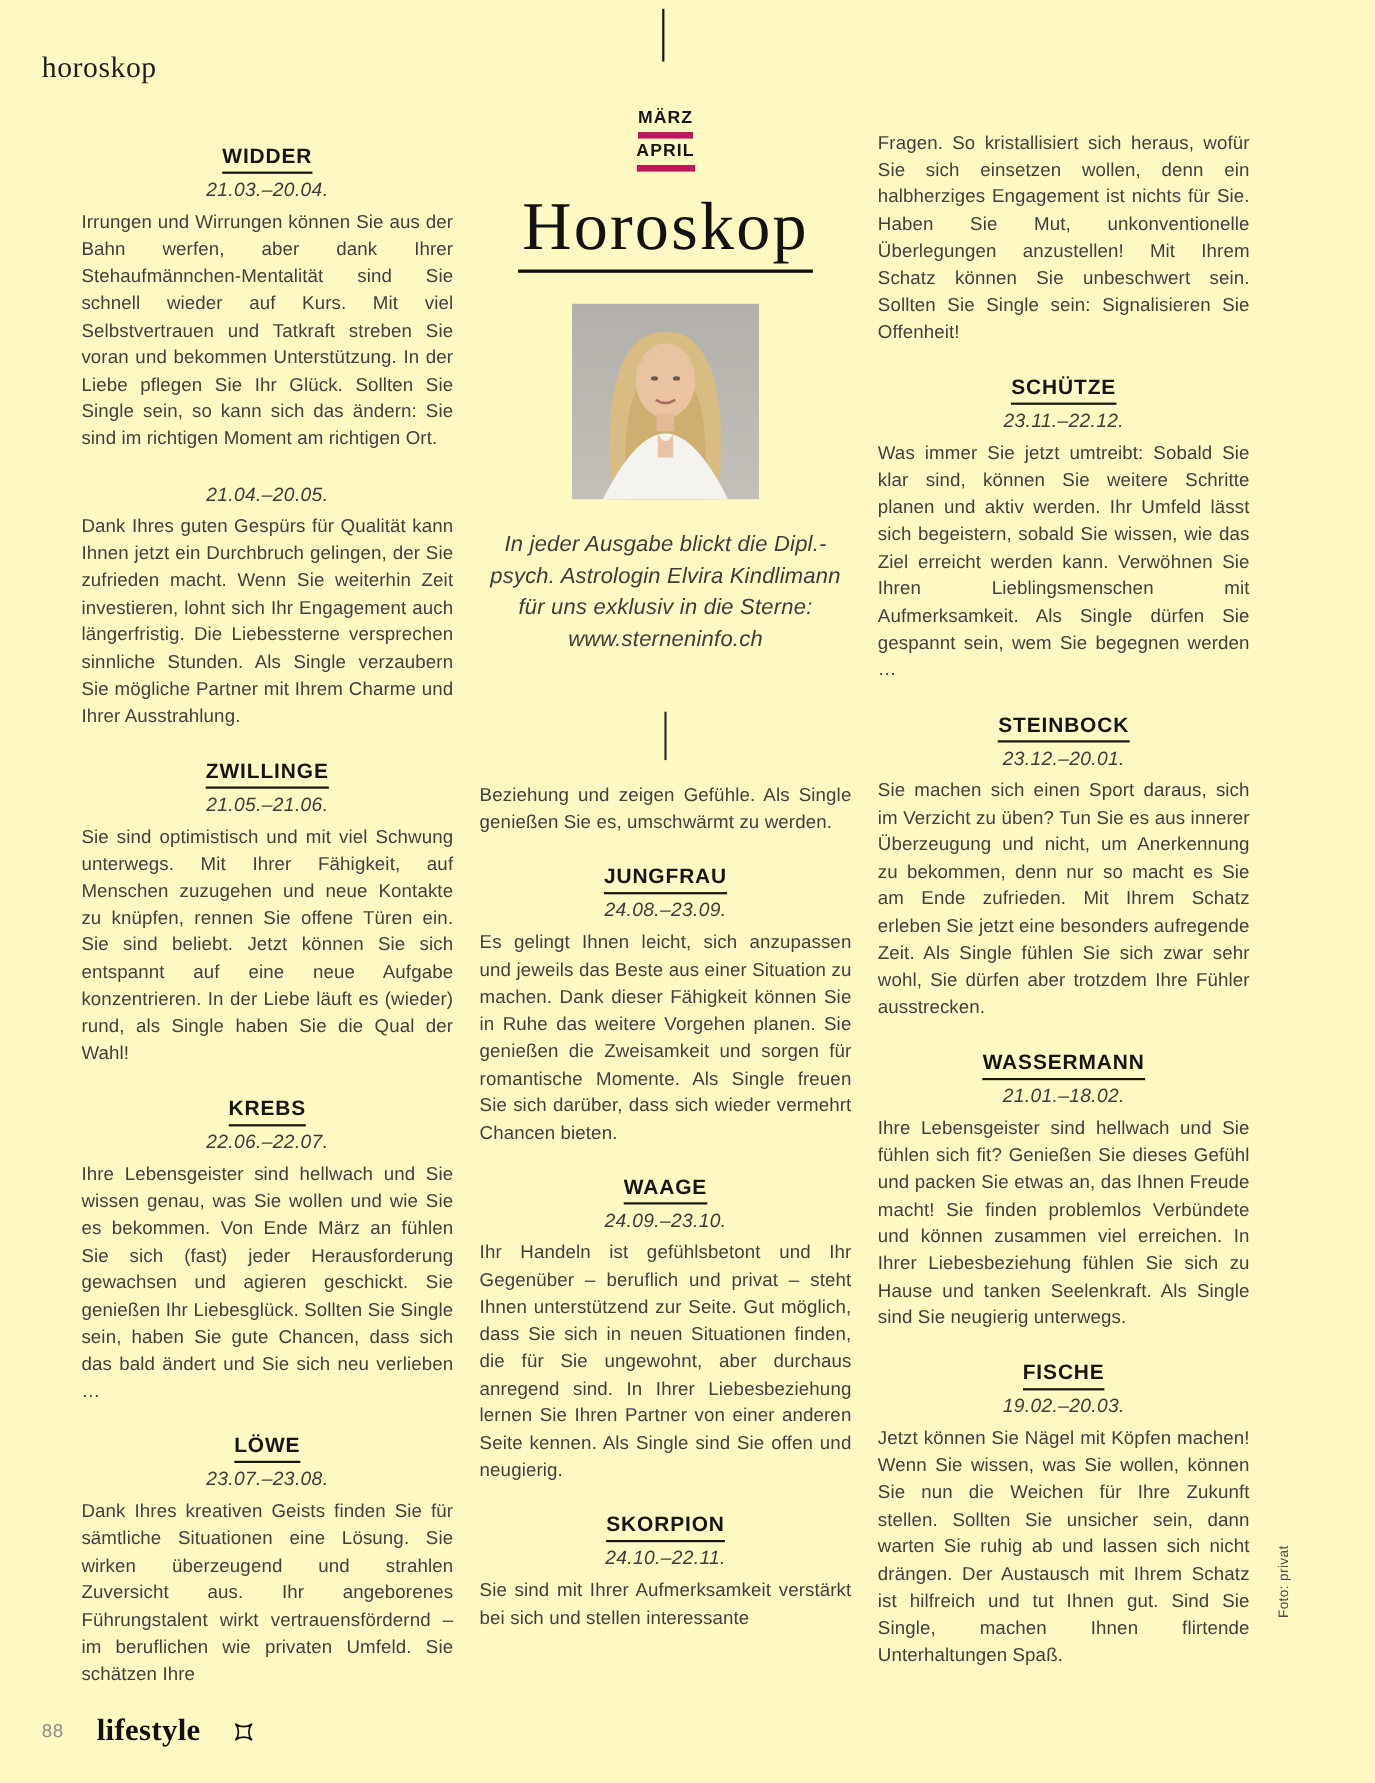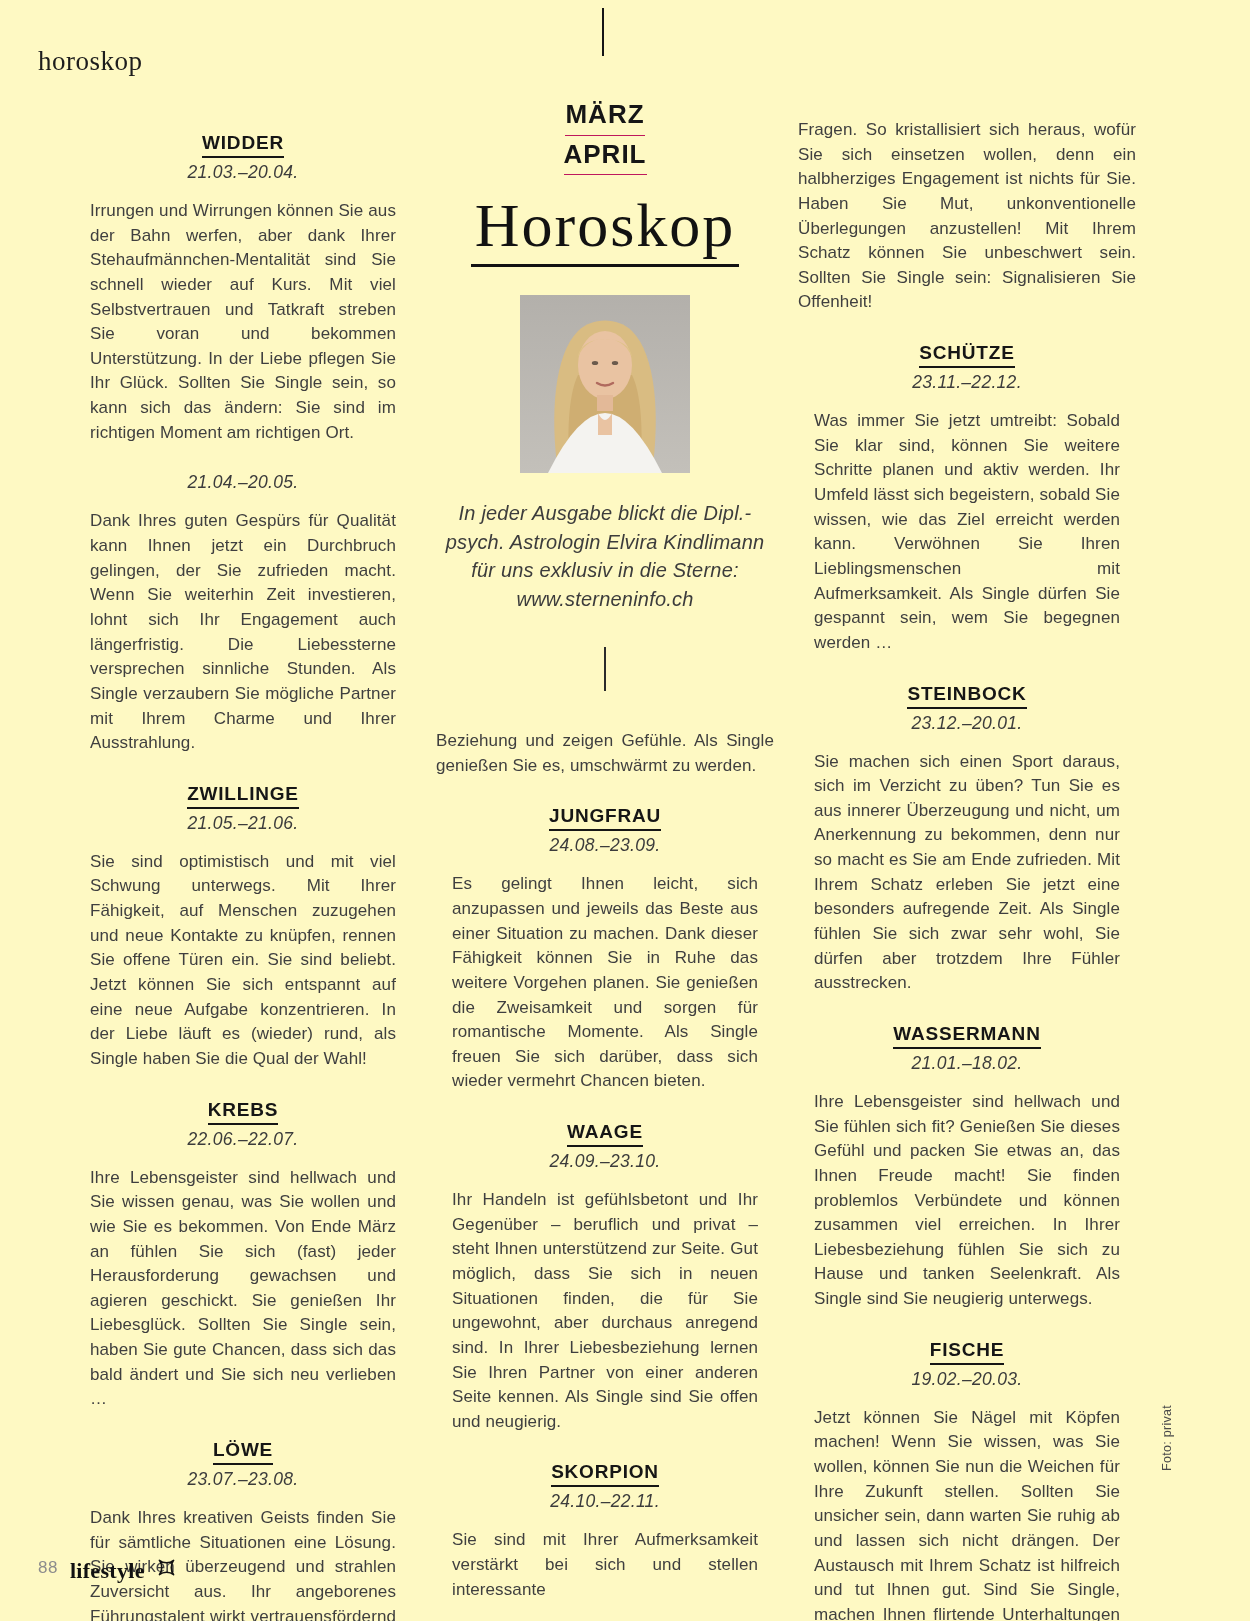--- a/index.html
+++ b/index.html
@@ -29,51 +29,51 @@
   .sign-head{text-align:center;margin:0 0 4px 0;}
   .sign-name{
     display:inline-block;font-weight:bold;font-size:19px;color:#161616;
     letter-spacing:0.8px;border-bottom:2px solid #161616;padding-bottom:2px;
   }
   .sign-dates{
     text-align:center;font-style:italic;font-size:17.5px;color:#3c3c3c;
     margin:3px 0 7px 0;letter-spacing:0.3px;
   }
   .sign-text{
-    margin:16px;font-size:17px;line-height:1.45;text-align:justify;
+    margin:0;font-size:17px;line-height:1.45;text-align:justify;
     letter-spacing:0.1px;color:#3f3f3f;
   }
   .continuation{margin:0 0 27px 0;}
 
   
   .months{text-align:center;line-height:1.45;margin-bottom:18px;}
   .month{
-    display:inline-block;font-weight:bold;font-size:26px;color:#161616;
-    letter-spacing:1px;border-bottom:1px solid #be185d;padding-bottom:1px;
+    display:inline-block;font-weight:bold;font-size:16px;color:#161616;
+    letter-spacing:1px;border-bottom:6px solid #be185d;padding-bottom:1px;
   }
   .big-title-wrap{text-align:center;margin:6px 0 28px 0;}
   .big-title{
     display:inline-block;font-family:"Liberation Serif",serif;font-size:62px;
     color:#121212;letter-spacing:2px;border-bottom:3px solid #121212;
     padding:0 4px 6px 4px;line-height:1.05;
   }
   .photo-wrap{text-align:center;margin:0 0 22px 0;}
   .photo{display:inline-block;width:170px;height:178px;}
   .intro{
     text-align:center;font-style:italic;font-size:20px;line-height:1.42;
     color:#3c3c3c;margin:4px 0 0 0;letter-spacing:0.2px;
   }
   .intro-url{display:block;}
   .mid-spacer{height:116px;}
 
   
-  .footer{position:absolute;left:38px;top:1558px;display:flex;gap:12px;}
+  .footer{position:absolute;left:38px;top:1558px;display:flex;align-items:center;gap:30px;}
   .page-number{font-size:17px;color:#8c8c8c;letter-spacing:0.5px;}
   .magazine-name{
-    font-family:"Liberation Serif",serif;font-weight:bold;font-size:22px;color:#111111;
+    font-family:"Liberation Serif",serif;font-weight:bold;font-size:28px;color:#111111;
     letter-spacing:0.3px;
   }
   .logo-icon{width:19px;height:19px;display:inline-block;}
 
   
   .photo-credit{
     position:absolute;left:1160px;top:1385px;height:86px;
     writing-mode:vertical-rl;transform:rotate(180deg);
     font-size:12.5px;color:#4a4a4a;letter-spacing:0.3px;
   }

